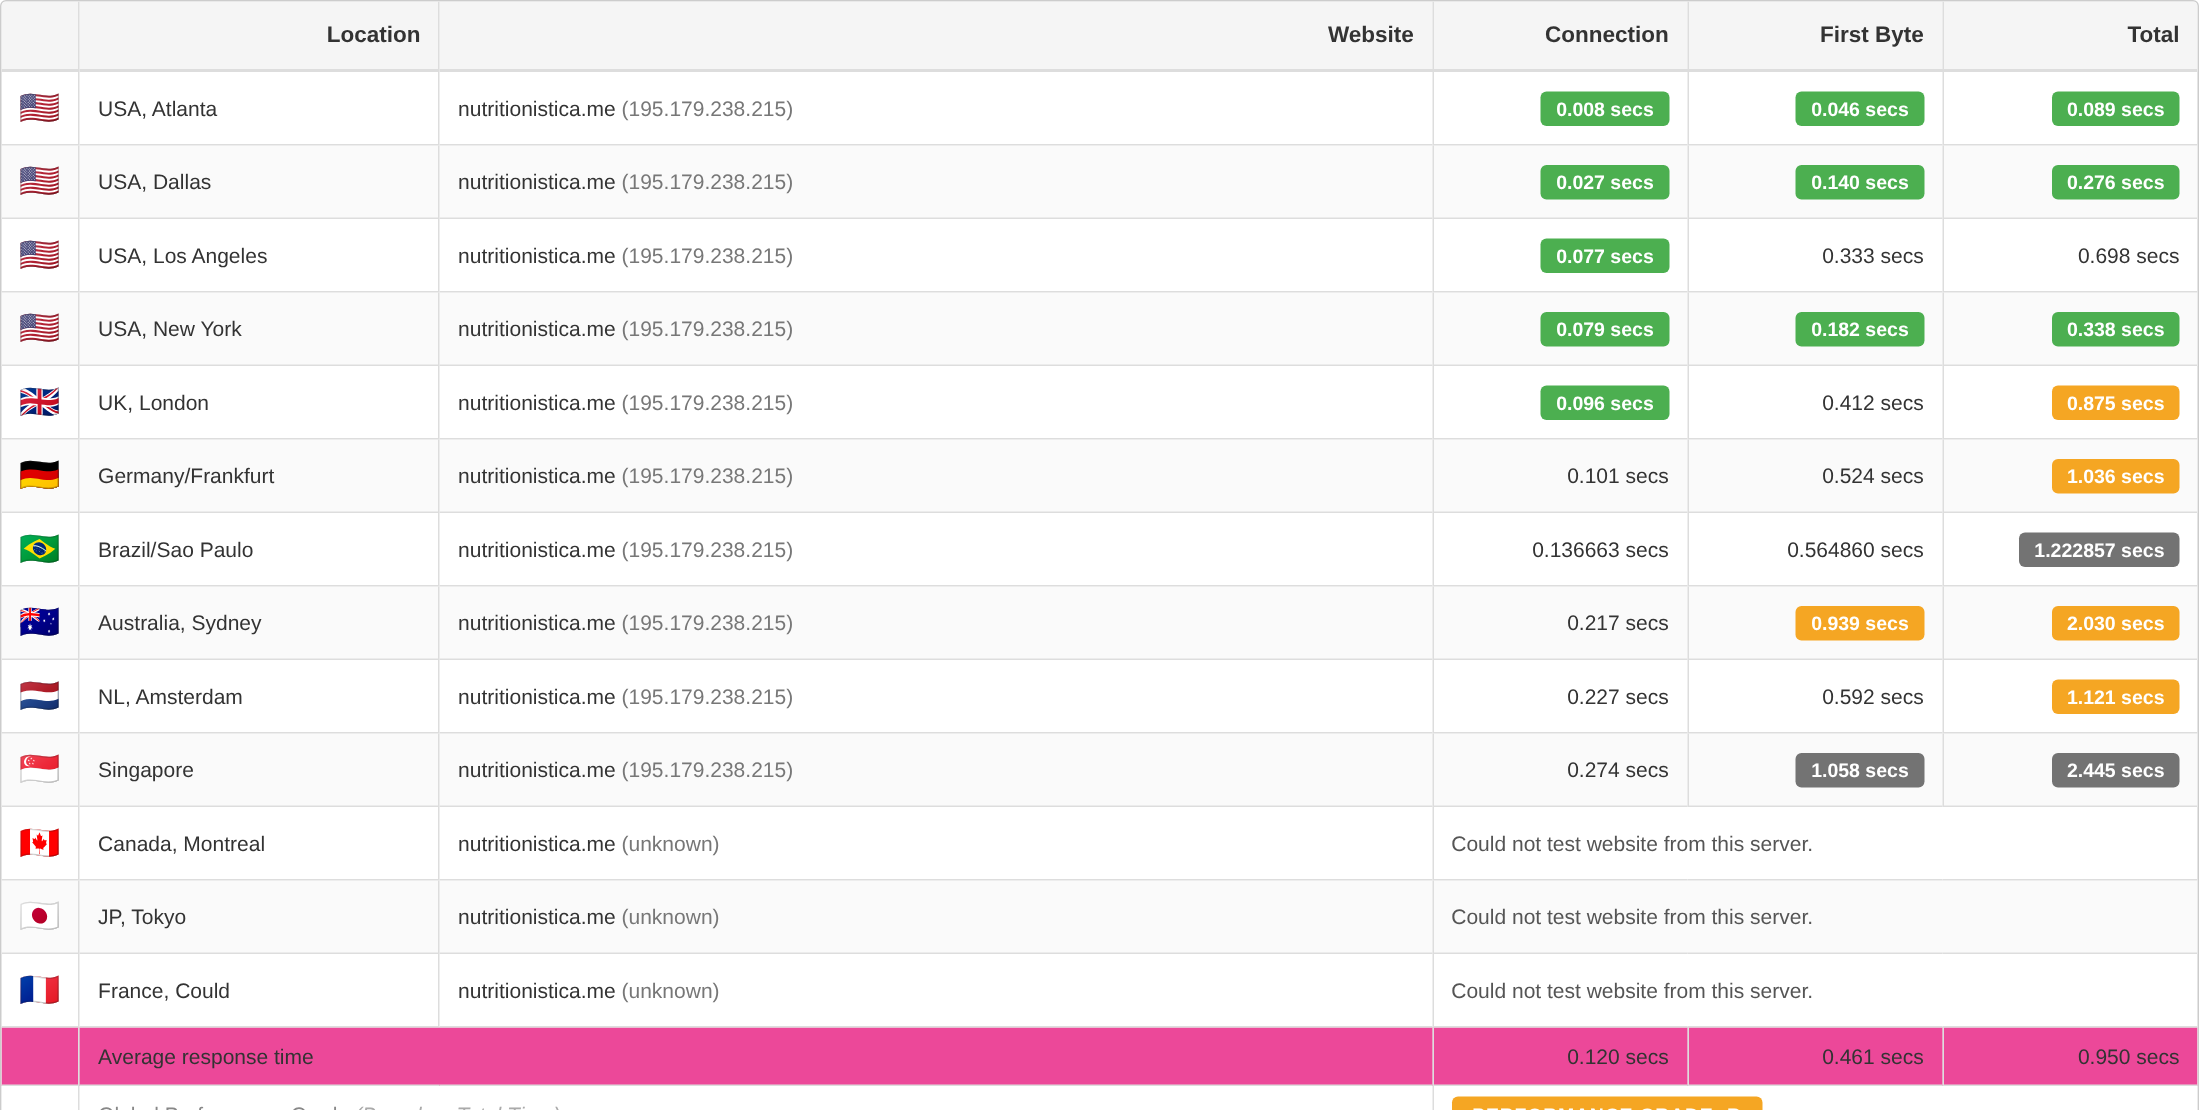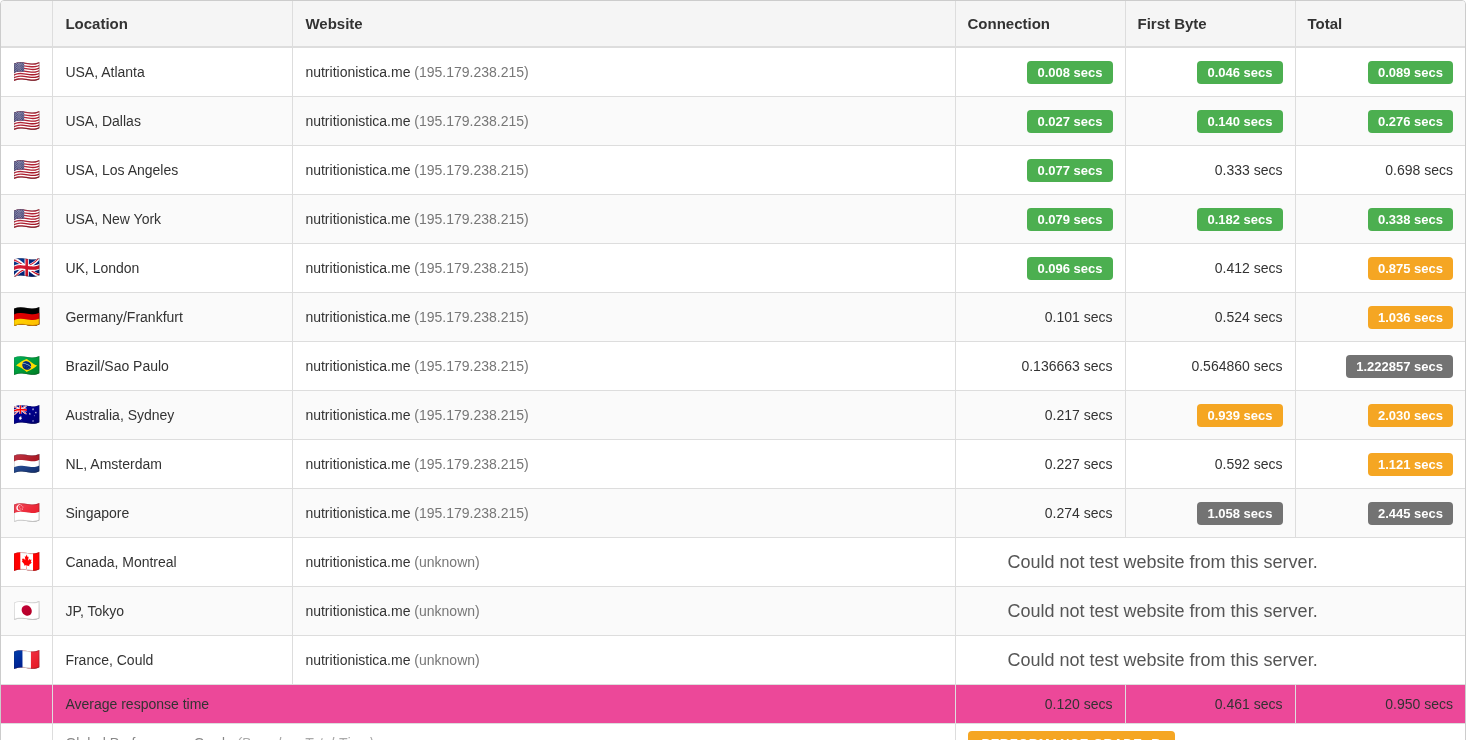--- a/index.html
+++ b/index.html
@@ -18,21 +18,21 @@
     table {
       width: 100%;
       border-collapse: collapse;
     }
     thead tr {
       background: #f5f5f5;
     }
     thead th {
       padding: 14px 12px;
       font-weight: bold;
-      text-align: left;
+      text-align: right;
       border-bottom: 2px solid #ddd;
       border-right: 1px solid #ddd;
       font-size: 15px;
     }
     thead th:last-child { border-right: none; }
     tbody tr {
       border-bottom: 1px solid #ddd;
     }
     tbody tr:last-child { border-bottom: none; }
     tbody tr:nth-child(even) { background: #fafafa; }
@@ -80,22 +80,21 @@
       padding: 5px 14px;
       border-radius: 4px;
       letter-spacing: 0.5px;
     }
     .plain-val {
       font-size: 14px;
       color: #333;
     }
     .error-text {
       color: #555;
-      font-size: 18px;
-      margin-left: 40px;
+      font-size: 14px;
     }
     .avg-row td {
       font-size: 14px;
       background: #ec4899;
     }
     .grade-row td {
       background: #fff;
     }
     .avg-label {
       font-size: 14px;

